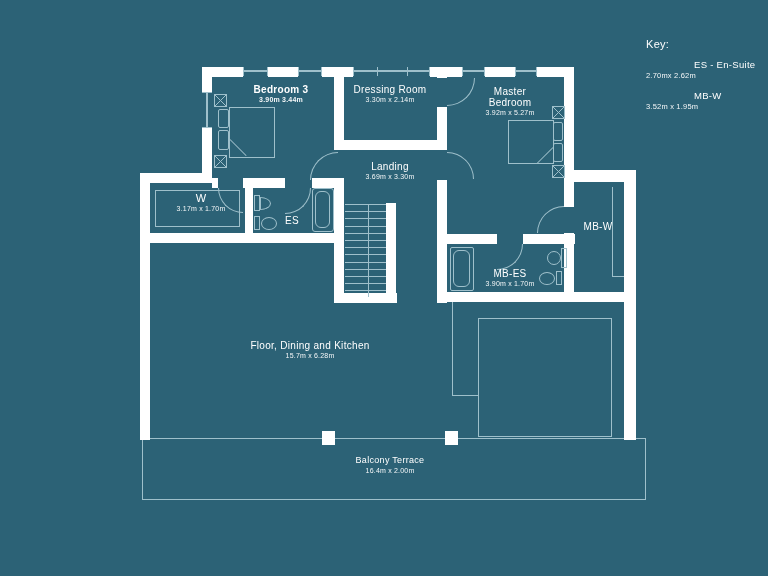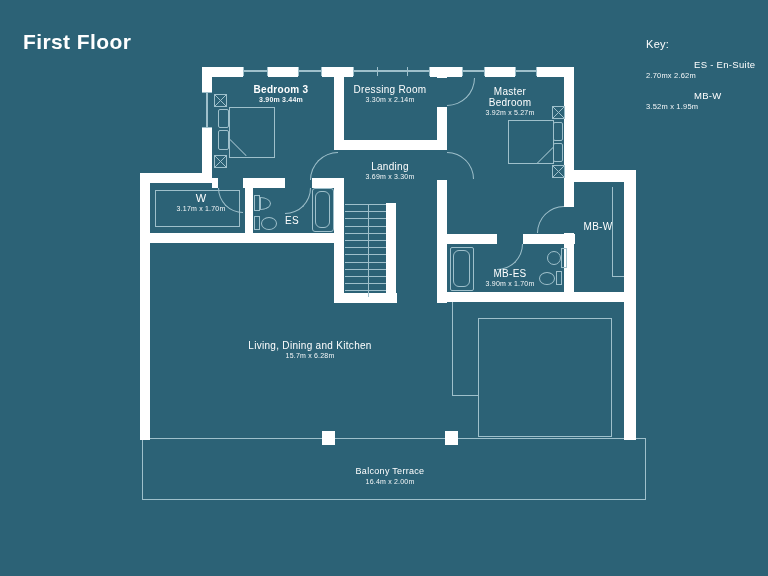--- a/index.html
+++ b/index.html
@@ -30,28 +30,27 @@
   .semir{border-radius:0 100% 100% 0 / 0 50% 50% 0;}
   .lab{position:absolute;text-align:center;}
   .lab .nm{font-size:10px;letter-spacing:0.3px;line-height:1.1;}
   .lab .dm{font-size:7px;letter-spacing:0.2px;margin-top:1px;opacity:0.95;}
   .title{position:absolute;left:23px;top:30px;font-size:21px;font-weight:bold;letter-spacing:0.4px;}
   .key{position:absolute;left:646px;top:38px;width:115px;}
   .key .kh{font-size:11px;margin-bottom:9px;letter-spacing:0.3px;}
   .key .kl{font-size:9.5px;letter-spacing:0.3px;padding-left:48px;}
   .key .kd{font-size:7.5px;letter-spacing:0.2px;margin-top:1px;margin-bottom:10px;opacity:0.95;}
   .wlab{font-size:11px !important;}
-  .balab{font-size:9px !important;margin-top:11px;}
+  .balab{font-size:9px !important;}
 </style>
 </head>
 <body>
 
 <div id="canvas">
 
-  <div class="title">First Floor</div>
 
   <div class="key">
     <div class="kh">Key:</div>
     <div class="kl">ES - En-Suite</div>
     <div class="kd">2.70mx 2.62m</div>
     <div class="kl">MB-W</div>
     <div class="kd">3.52m x 1.95m</div>
   </div>
 
   <div class="box" style="left:142px;top:438px;width:504px;height:62px;"></div>
@@ -181,21 +180,21 @@
     <div class="dm">3.69m x 3.30m</div>
   </div>
   <div class="lab" style="left:568px;top:221px;width:60px;">
     <div class="nm">MB-W</div>
   </div>
   <div class="lab" style="left:455px;top:268px;width:110px;">
     <div class="nm">MB-ES</div>
     <div class="dm">3.90m x 1.70m</div>
   </div>
   <div class="lab" style="left:230px;top:340px;width:160px;">
-    <div class="nm">Living, Dining and Kitchen</div>
+    <div class="nm">Floor, Dining and Kitchen</div>
     <div class="dm">15.7m x 6.28m</div>
   </div>
   <div class="lab" style="left:320px;top:456px;width:140px;">
     <div class="nm balab">Balcony Terrace</div>
     <div class="dm">16.4m x 2.00m</div>
   </div>
 
 </div>
 
 </body></html>

